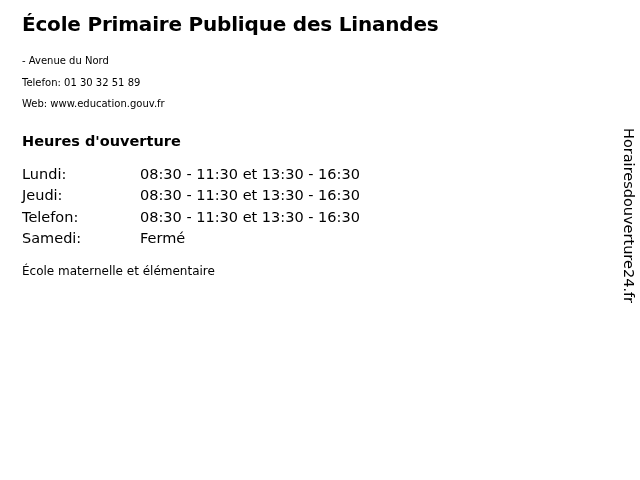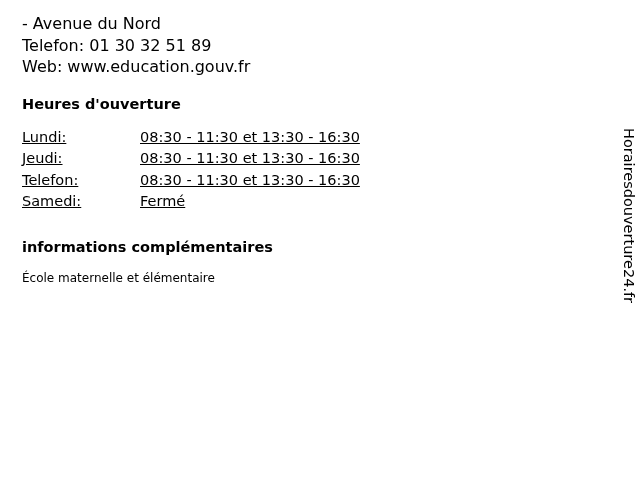--- a/index.html
+++ b/index.html
@@ -30,21 +30,21 @@
   }
   .title {
     font-size: 20px;
     font-weight: bold;
     letter-spacing: -0.2px;
     margin-top: 11px;
     line-height: 26px;
   }
   .address-block {
     margin-top: 13px;
-    font-size: 16px;
+    font-size: 10px;
     line-height: 21.5px;
   }
   .address-line {
     white-space: pre;
   }
   .section-heading {
     font-size: 14.5px;
     font-weight: bold;
     margin-top: 16px;
     line-height: 20px;
@@ -52,21 +52,20 @@
   .hours-table {
     margin-top: 13px;
     border-collapse: collapse;
     font-size: 14.5px;
   }
   .hours-table td {
     padding: 0;
     line-height: 21.5px;
     vertical-align: top;
     white-space: pre;
-    text-decoration: underline;
   }
   .day-cell {
     width: 118px;
   }
   .extra-heading {
     font-size: 14.5px;
     font-weight: bold;
     margin-top: 24px;
     line-height: 20px;
   }
@@ -96,20 +95,21 @@
     letter-spacing: 0px;
   }
 </style>
 </head>
 <body>
 
 <div class="page">
 
   <div class="content">
 
+    <div class="title">École Primaire Publique des Linandes</div>
 
     <div class="address-block">
       <div class="address-line">- Avenue du Nord</div>
       <div class="address-line">Telefon: 01 30 32 51 89</div>
       <div class="address-line">Web: www.education.gouv.fr</div>
     </div>
 
     <div class="section-heading">Heures d'ouverture</div>
 
     <table class="hours-table">
@@ -126,21 +126,20 @@
           <td class="day-cell">Telefon:</td>
           <td>08:30 - 11:30 et 13:30 - 16:30</td>
         </tr>
         <tr>
           <td class="day-cell">Samedi:</td>
           <td>Fermé</td>
         </tr>
       </tbody>
     </table>
 
-    <div class="extra-heading">informations complémentaires</div>
     <div class="extra-text">École maternelle et élémentaire</div>
 
   </div>
 
   <div class="vertical-watermark">
     <span>Horairesdouverture24.fr</span>
   </div>
 
 </div>
 

